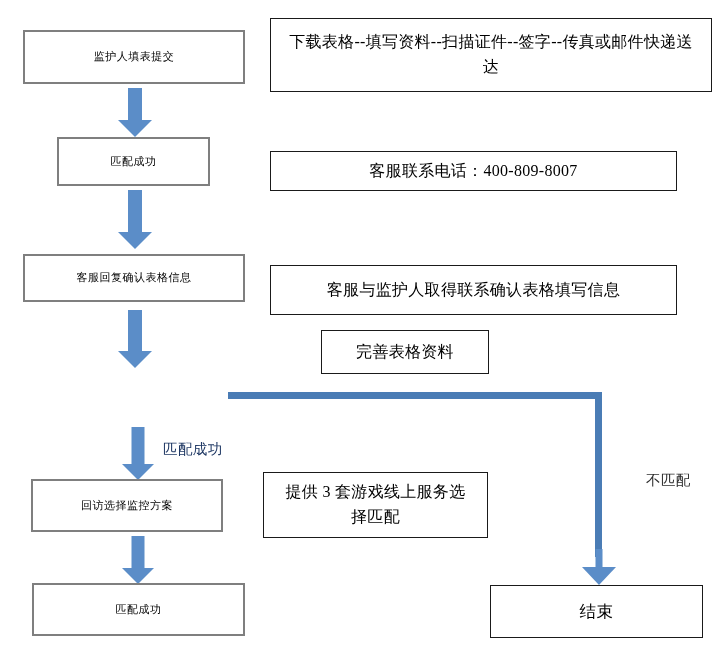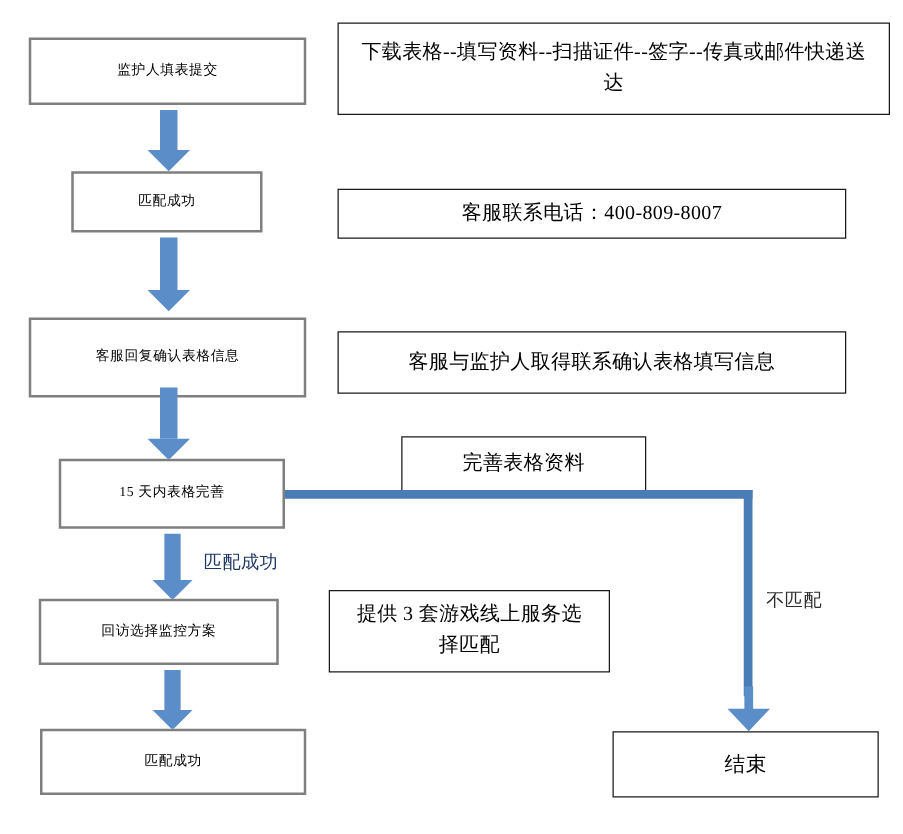--- a/index.html
+++ b/index.html
@@ -89,49 +89,48 @@
   }
 
   
   .edge-label {
     position: absolute;
     font-size: 14.5px;
     letter-spacing: 0.4px;
     white-space: nowrap;
   }
   .edge-label.success { color: #1f3864; }
-  .edge-label.fail { color: #2e2e2e; }
+  .edge-label.fail { color: #2e2e2e; margin-left: 33px; }
 </style>
 </head>
 <body>
 
 <div id="canvas">
 
   <div class="node proc" style="left:23px; top:30px; width:222px; height:54px;">监护人填表提交</div>
 
   <div class="arrow-down" style="left:118px; top:88px; width:34px; height:49px;">
     <div class="shaft" style="width:14px; height:32px;"></div>
     <div class="head" style="border-left-width:17px; border-right-width:17px; border-top-width:17px;"></div>
   </div>
 
   <div class="node proc" style="left:57px; top:137px; width:153px; height:49px;">匹配成功</div>
 
   <div class="arrow-down" style="left:118px; top:190px; width:34px; height:59px;">
     <div class="shaft" style="width:14px; height:42px;"></div>
     <div class="head" style="border-left-width:17px; border-right-width:17px; border-top-width:17px;"></div>
   </div>
 
-  <div class="node proc" style="left:23px; top:254px; width:222px; height:64px;">客服回复确认表格信息</div>
+  <div class="node proc" style="left:23px; top:254px; width:222px; height:48px;">客服回复确认表格信息</div>
 
   <div class="arrow-down" style="left:118px; top:310px; width:34px; height:58px;">
     <div class="shaft" style="width:14px; height:41px;"></div>
     <div class="head" style="border-left-width:17px; border-right-width:17px; border-top-width:17px;"></div>
   </div>
 
-  <div class="node proc" style="left:47px; top:367px; width:181px; height:56px;">15 天内表格完善</div>
 
   <div class="arrow-down" style="left:122px; top:427px; width:32px; height:53px;">
     <div class="shaft" style="width:13px; height:37px;"></div>
     <div class="head" style="border-left-width:16px; border-right-width:16px; border-top-width:16px;"></div>
   </div>
 
   <span class="edge-label success" style="left:163px; top:440px;">匹配成功</span>
 
   <div class="node proc" style="left:31px; top:479px; width:192px; height:53px;">回访选择监控方案</div>
 
@@ -141,21 +140,21 @@
   </div>
 
   <div class="node proc" style="left:32px; top:583px; width:213px; height:53px;">匹配成功</div>
 
   <div class="node note two-line" style="left:270px; top:18px; width:442px; height:74px;">下载表格--填写资料--扫描证件--签字--传真或邮件快递送达</div>
 
   <div class="node note" style="left:270px; top:151px; width:407px; height:40px;">客服联系电话：400-809-8007</div>
 
   <div class="node note" style="left:270px; top:265px; width:407px; height:50px;">客服与监护人取得联系确认表格填写信息</div>
 
-  <div class="node note" style="left:321px; top:349px; width:196px; height:44px;">完善表格资料</div>
+  <div class="node note" style="left:321px; top:330px; width:168px; height:44px;">完善表格资料</div>
 
   <div class="node note two-line" style="left:263px; top:472px; width:225px; height:66px;">提供 3 套游戏线上服务选择匹配</div>
 
   <div class="elbow-h" style="left:228px; top:392px; width:374px; height:7px;"></div>
 
   <div class="elbow-v" style="left:595px; top:392px; width:7px; height:165px;"></div>
 
   <div class="arrow-down" style="left:582px; top:549px; width:34px; height:36px;">
     <div class="shaft" style="width:7px; height:19px;"></div>
     <div class="head" style="border-left-width:17px; border-right-width:17px; border-top-width:18px;"></div>

